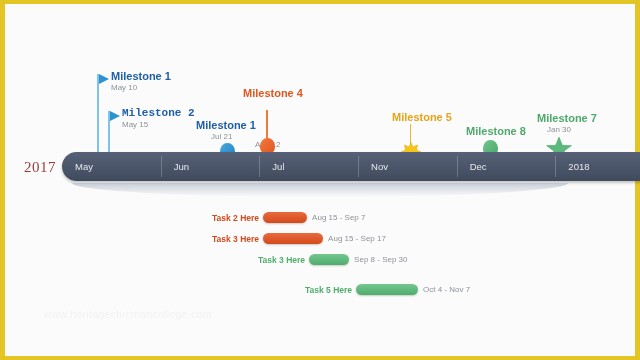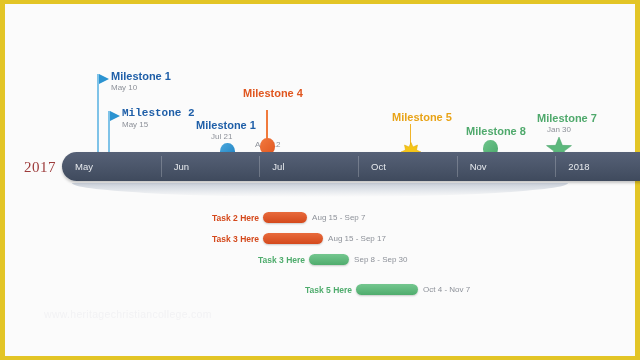--- a/index.html
+++ b/index.html
@@ -175,24 +175,24 @@
     <div class="month">
         <span>May</span>
       </div>
     <div class="month">
         <span>Jun</span>
       </div>
     <div class="month">
         <span>Jul</span>
       </div>
     <div class="month">
-        <span>Oct</span>
-      </div>
-    <div class="month">
         <span>Nov</span>
+      </div>
+    <div class="month">
+        <span>Dec</span>
       </div>
     <div class="month">
         <span>2018</span>
       </div>
   </div>
   <div class="tl-shadow"></div>
 
 
   <div class="task" style="left:212px;top:211px;">
     <div class="task-name" style="color:#d4491c;">Task 2 Here</div>

